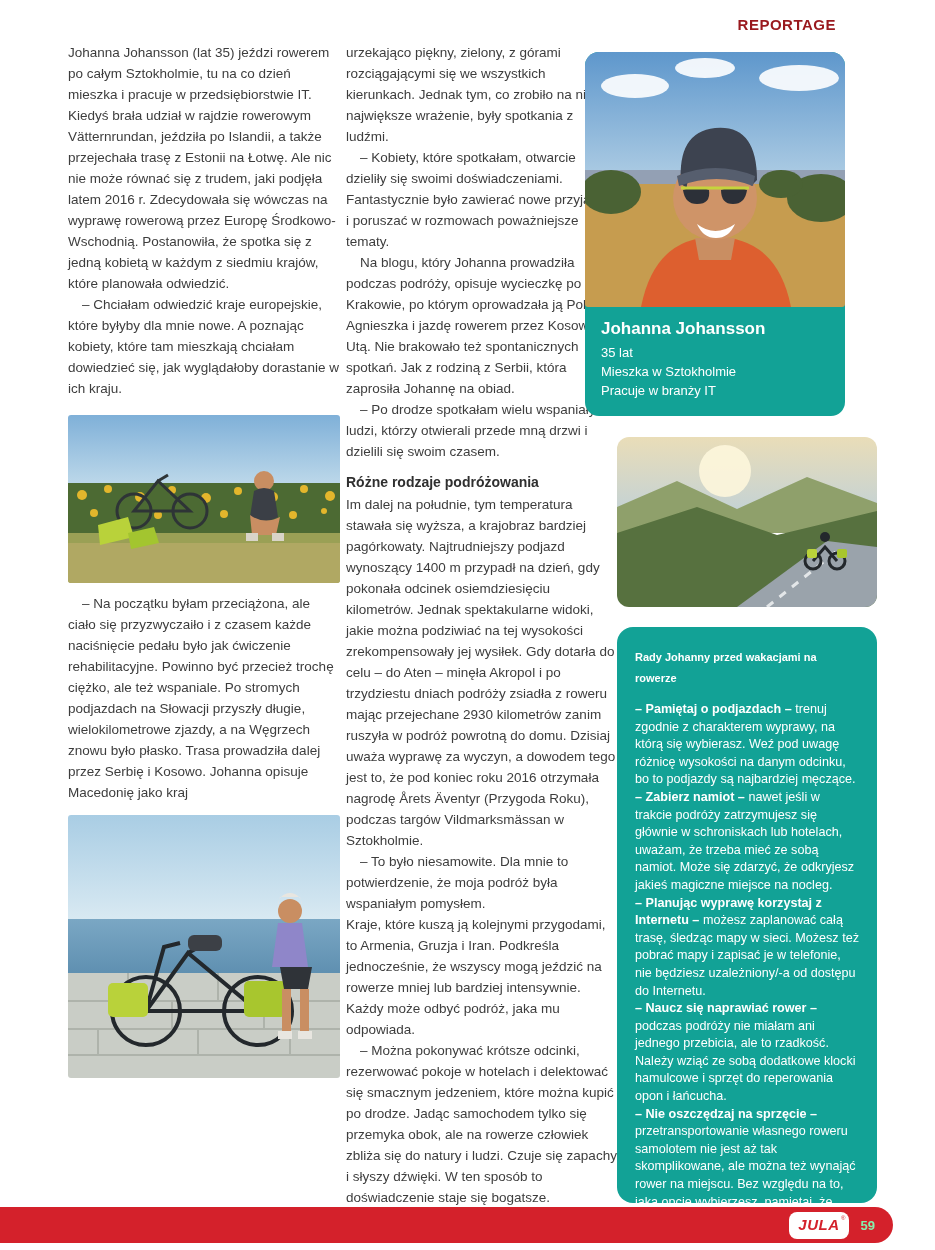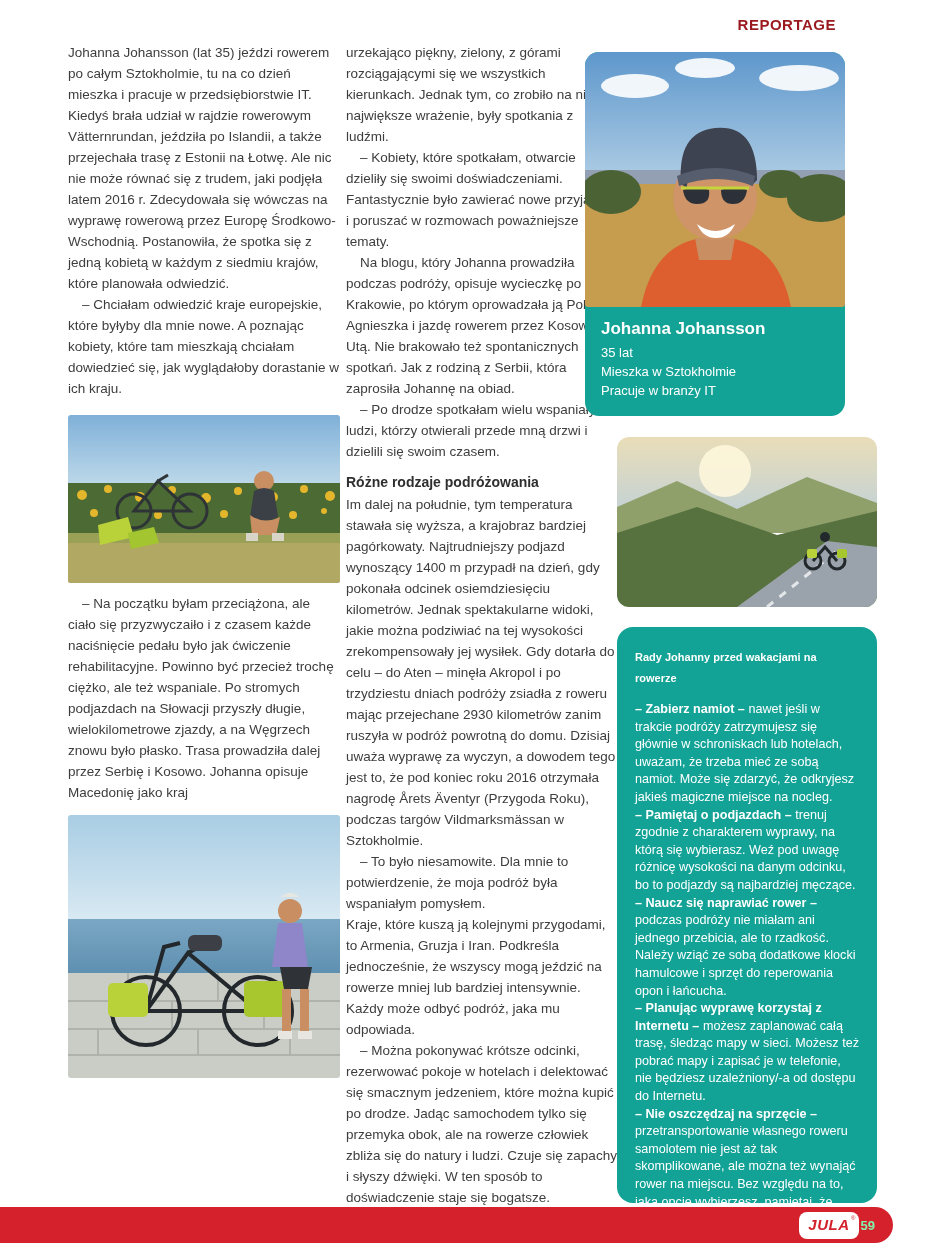--- a/index.html
+++ b/index.html
@@ -45,21 +45,21 @@
     margin:0 0 12px 0;font-size:11px;line-height:21px;font-weight:bold;
     max-width:200px;
   }
   .tips .tip{font-size:12.6px;line-height:17.6px;}
   .tips .tip b{font-weight:bold;}
   
   .footer-bar{
     position:absolute;left:0;top:1207px;width:893px;height:36px;
     background:#d4212b;border-radius:0 18px 18px 0;
     display:flex;align-items:center;justify-content:flex-end;
-    padding-right:18px;box-sizing:border-box;gap:4px;
+    padding-right:18px;box-sizing:border-box;gap:14px;
   }
   .jula-logo{
     background:#ffffff;border-radius:6px;padding:2px 7px 3px 7px;
     box-shadow:0 0 0 2px #ffffff;position:relative;
   }
   .jula-logo .brand{
     color:#d4212b;font-weight:bold;font-style:italic;font-size:15px;
     letter-spacing:.5px;font-family:"Liberation Sans",sans-serif;
   }
   .jula-logo .reg{color:#d4212b;font-size:6px;position:absolute;top:1px;right:1px;}
@@ -257,24 +257,24 @@
         <circle cx="208" cy="100" r="5" fill="#23282c"></circle>
         <rect x="190" y="112" width="10" height="9" rx="2" fill="#b9d23a"></rect>
         <rect x="220" y="112" width="10" height="9" rx="2" fill="#a8c62e"></rect>
       </g>
     </svg>
   </div>
 
   <div class="tips">
     <div class="tips-inner">
       <h2>Rady Johanny przed wakacjami na rowerze</h2>
+      <div class="tip"><b>– Pamiętaj o podjazdach – </b><span>trenuj zgodnie z charakterem wyprawy, na którą się wybierasz. Weź pod uwagę różnicę wysokości na danym odcinku, bo to podjazdy są najbardziej męczące.</span></div>
       <div class="tip"><b>– Zabierz namiot – </b><span>nawet jeśli w trakcie podróży zatrzymujesz się głównie w schroniskach lub hotelach, uważam, że trzeba mieć ze sobą namiot. Może się zdarzyć, że odkryjesz jakieś magiczne miejsce na nocleg.</span></div>
-      <div class="tip"><b>– Pamiętaj o podjazdach – </b><span>trenuj zgodnie z charakterem wyprawy, na którą się wybierasz. Weź pod uwagę różnicę wysokości na danym odcinku, bo to podjazdy są najbardziej męczące.</span></div>
+      <div class="tip"><b>– Planując wyprawę korzystaj z Internetu – </b><span>możesz zaplanować całą trasę, śledząc mapy w sieci. Możesz też pobrać mapy i zapisać je w telefonie, nie będziesz uzależniony/-a od dostępu do Internetu.</span></div>
       <div class="tip"><b>– Naucz się naprawiać rower – </b><span>podczas podróży nie miałam ani jednego przebicia, ale to rzadkość. Należy wziąć ze sobą dodatkowe klocki hamulcowe i sprzęt do reperowania opon i łańcucha.</span></div>
-      <div class="tip"><b>– Planując wyprawę korzystaj z Internetu – </b><span>możesz zaplanować całą trasę, śledząc mapy w sieci. Możesz też pobrać mapy i zapisać je w telefonie, nie będziesz uzależniony/-a od dostępu do Internetu.</span></div>
       <div class="tip"><b>– Nie oszczędzaj na sprzęcie – </b><span>przetransportowanie własnego roweru samolotem nie jest aż tak skomplikowane, ale można też wynająć rower na miejscu. Bez względu na to, jaką opcję wybierzesz, pamiętaj, że sprzęt musi być dobry.</span></div>
     </div>
   </div>
 
   <div class="footer-bar">
     <span class="jula-logo">
       <span class="brand">JULA</span><span class="reg">®</span>
     </span>
     <span class="page-num">59</span>
   </div>

